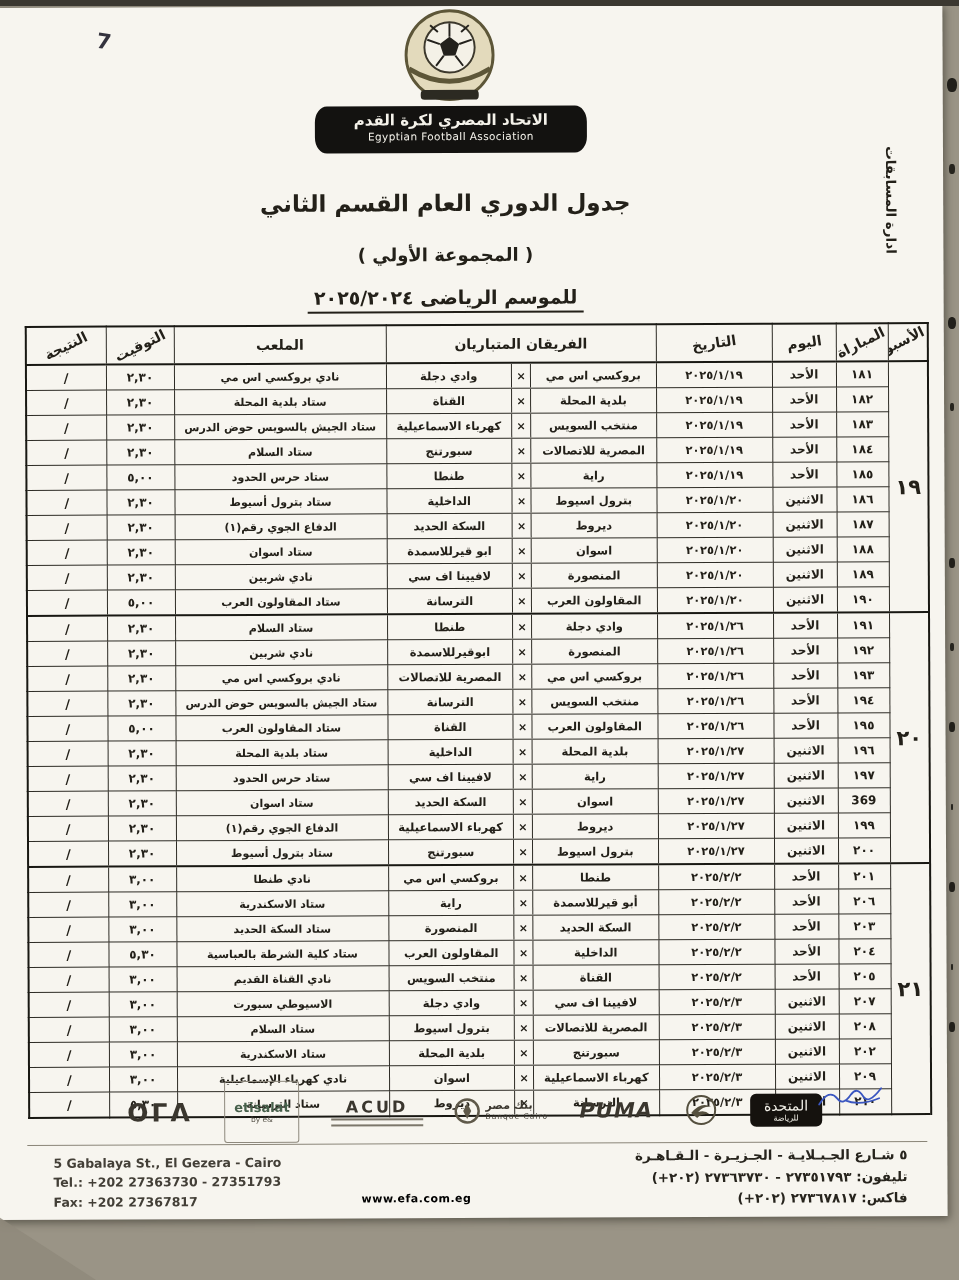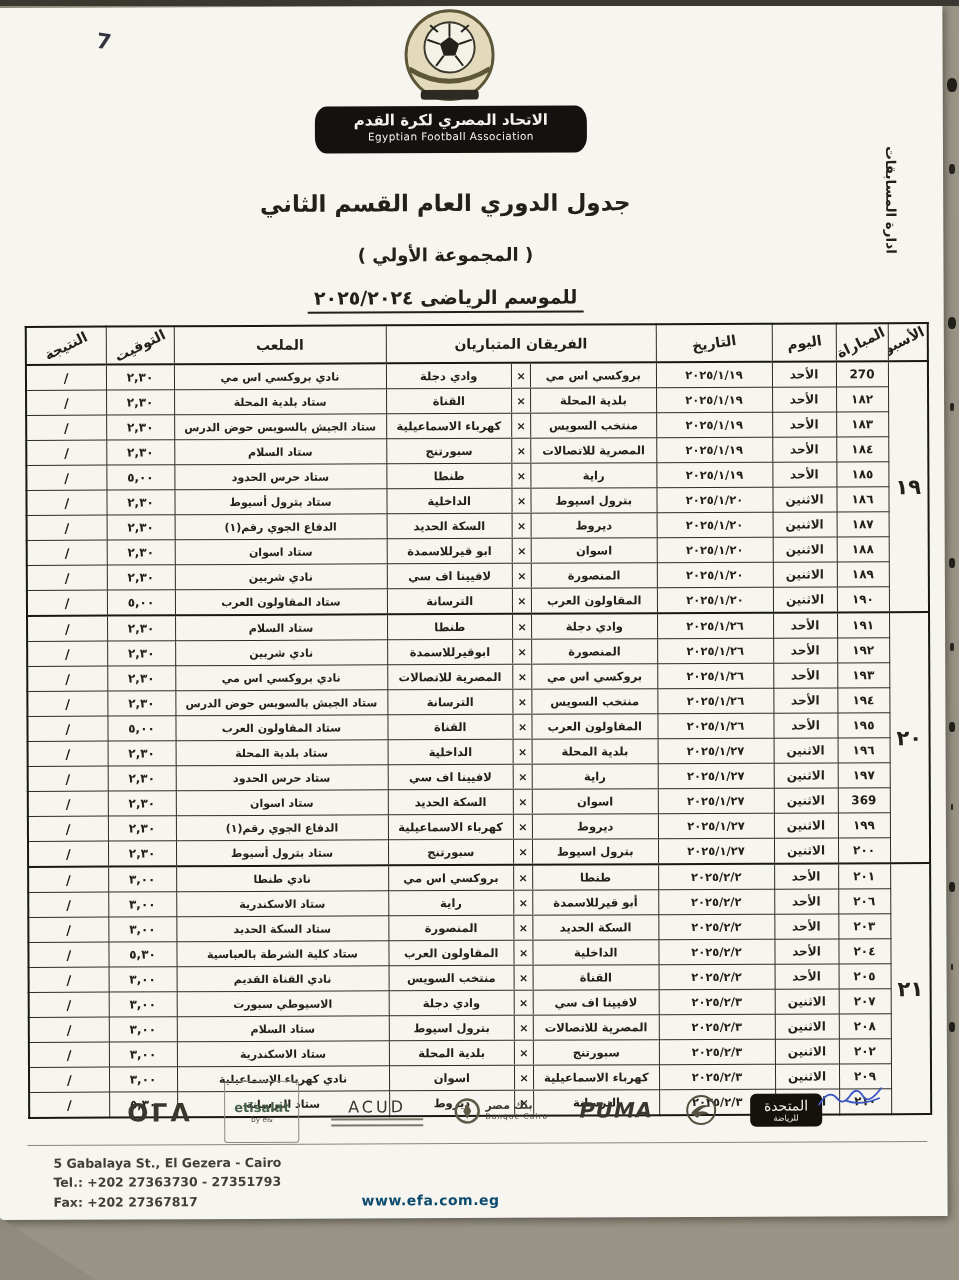--- a/index.html
+++ b/index.html
@@ -47,34 +47,34 @@
   .teams-wrap .vs{width:20px;display:flex;align-items:center;justify-content:center;font-size:11px;
     border-left:1px solid #2e2c26;border-right:1px solid #2e2c26}
   
   .logos{position:absolute;left:128px;top:1082px;width:695px;height:46px;display:flex;align-items:center;
     justify-content:space-between;direction:ltr;color:#3a362e}
   .logo-ofa{font-size:25px;font-weight:800;letter-spacing:3px}
   .logo-etisalat{border:1.5px solid #8e897d;border-radius:3px;padding:18px 9px;text-align:center}
   .logo-etisalat .et-main{display:block;font-size:13px;font-weight:bold;color:#47604b}
   .logo-etisalat .et-sub{display:block;font-size:7.5px;color:#5a564c;}
   .logo-acud{text-align:center}
-  .logo-acud .acud-main{display:block;font-size:16px;font-weight:400;letter-spacing:3px}
+  .logo-acud .acud-main{display:block;font-size:16px;font-weight:700;letter-spacing:3px}
   .logo-acud .acud-lines{display:block;width:92px;height:8px;border-top:2px solid #7c776b;border-bottom:2px solid #7c776b;margin:2px auto 0}
   .logo-bm{display:flex;align-items:center;gap:5px}
   .logo-bm .bm-txt{text-align:left;line-height:1.15}
   .logo-bm .bm-ar{display:block;font-size:11px;font-weight:bold}
   .logo-bm .bm-en{display:block;font-size:7.5px;letter-spacing:1px}
   .logo-puma{font-size:21px;font-weight:800;font-style:italic;letter-spacing:1px}
   .logo-united{background:#15120e;color:#f3f1e9;border-radius:6px;padding:4px 14px;text-align:center;direction:rtl}
   .logo-united .u1{display:block;font-size:14px;font-weight:normal}
   .logo-united .u2{display:block;font-size:8px}
   .squiggle{position:absolute;right:62px;top:1076px}
   .rule{position:absolute;left:28px;top:1137px;width:900px;border-top:1.5px solid #8a8578}
   .contact-en{position:absolute;left:54px;top:1146px;font-size:12.5px;font-weight:bold;color:#433f37;line-height:1.55;direction:ltr}
-  .website{position:absolute;left:362px;top:1186px;font-size:14px;font-weight:bold;color:#0c4a6e;letter-spacing:.5px}
+  .website{position:absolute;left:362px;top:1186px;font-size:11px;font-weight:bold;color:#000000;letter-spacing:.5px}
   .contact-ar{position:absolute;right:40px;top:1140px;direction:rtl;text-align:right;font-size:13.5px;font-weight:bold;
     color:#27241d;line-height:1.6}
 </style>
 </head>
 <body>
 
 <div id="canvas">
   <div class="top-strip"></div>
   <div class="edge-blobs"></div>
 
@@ -122,21 +122,21 @@
           <th><span class="rot-lo">التاريخ</span></th>
           <th><span>الفريقان المتباريان</span></th>
           <th><span>الملعب</span></th>
           <th><span class="rot-hi">التوقيت</span></th>
           <th><span class="rot-hi">النتيجة</span></th>
         </tr>
       </thead>
       <tbody id="schedule-body">
           <tr class="week-start">
             <td class="week-cell" rowspan="10">١٩</td>
-            <td class="num-cell">270</td>
+            <td class="num-cell">١٨١</td>
             <td class="day-cell">الأحد</td>
             <td class="date-cell" dir="ltr">٢٠٢٥/١/١٩</td>
             <td class="teams-cell">
               <div class="teams-wrap">
                 <span class="t home">بروكسي اس مي</span>
                 <span class="vs">×</span>
                 <span class="t away">وادي دجلة</span>
               </div>
             </td>
             <td class="stadium-cell">نادي بروكسي اس مي</td>
@@ -621,17 +621,22 @@
     <div class="rule"></div>
 
     <div class="contact-en">
       <div>5 Gabalaya St., El Gezera - Cairo</div>
       <div>Tel.: +202 27363730 - 27351793</div>
       <div>Fax: +202 27367817</div>
     </div>
 
     <div class="website">www.efa.com.eg</div>
 
+    <div class="contact-ar">
+      <div>٥ شـارع الجـبـلايـة - الجـزيـرة - الـقـاهـرة</div>
+      <div>تليفون: ٢٧٣٥١٧٩٣ - ٢٧٣٦٣٧٣٠ (٢٠٢+)</div>
+      <div>فاكس: ٢٧٣٦٧٨١٧ (٢٠٢+)</div>
+    </div>
 
   </div>
 
   <div class="fold"></div>
 </div>
 
 </body></html>

